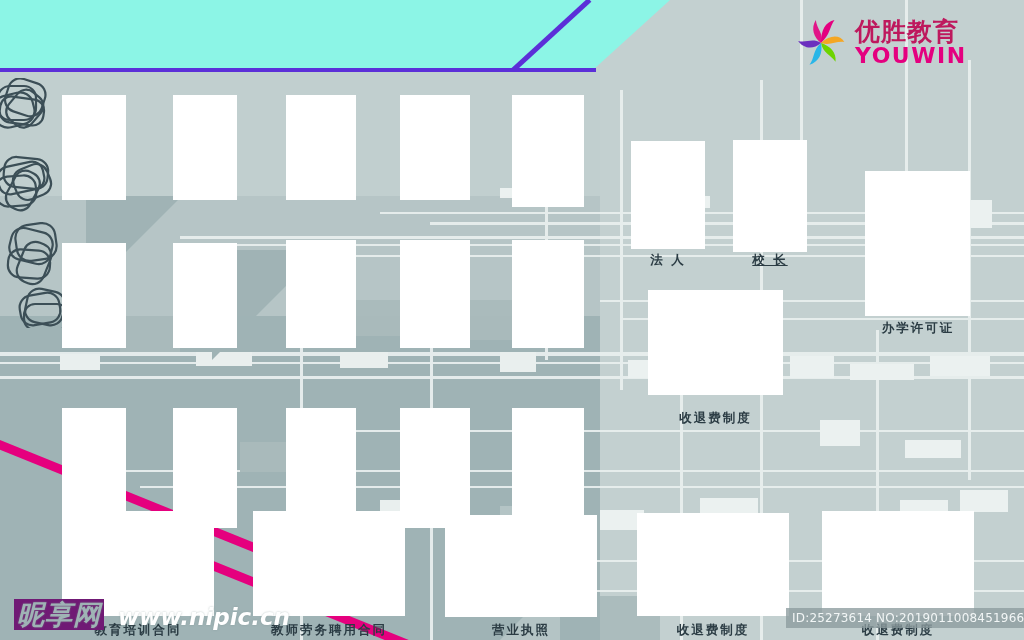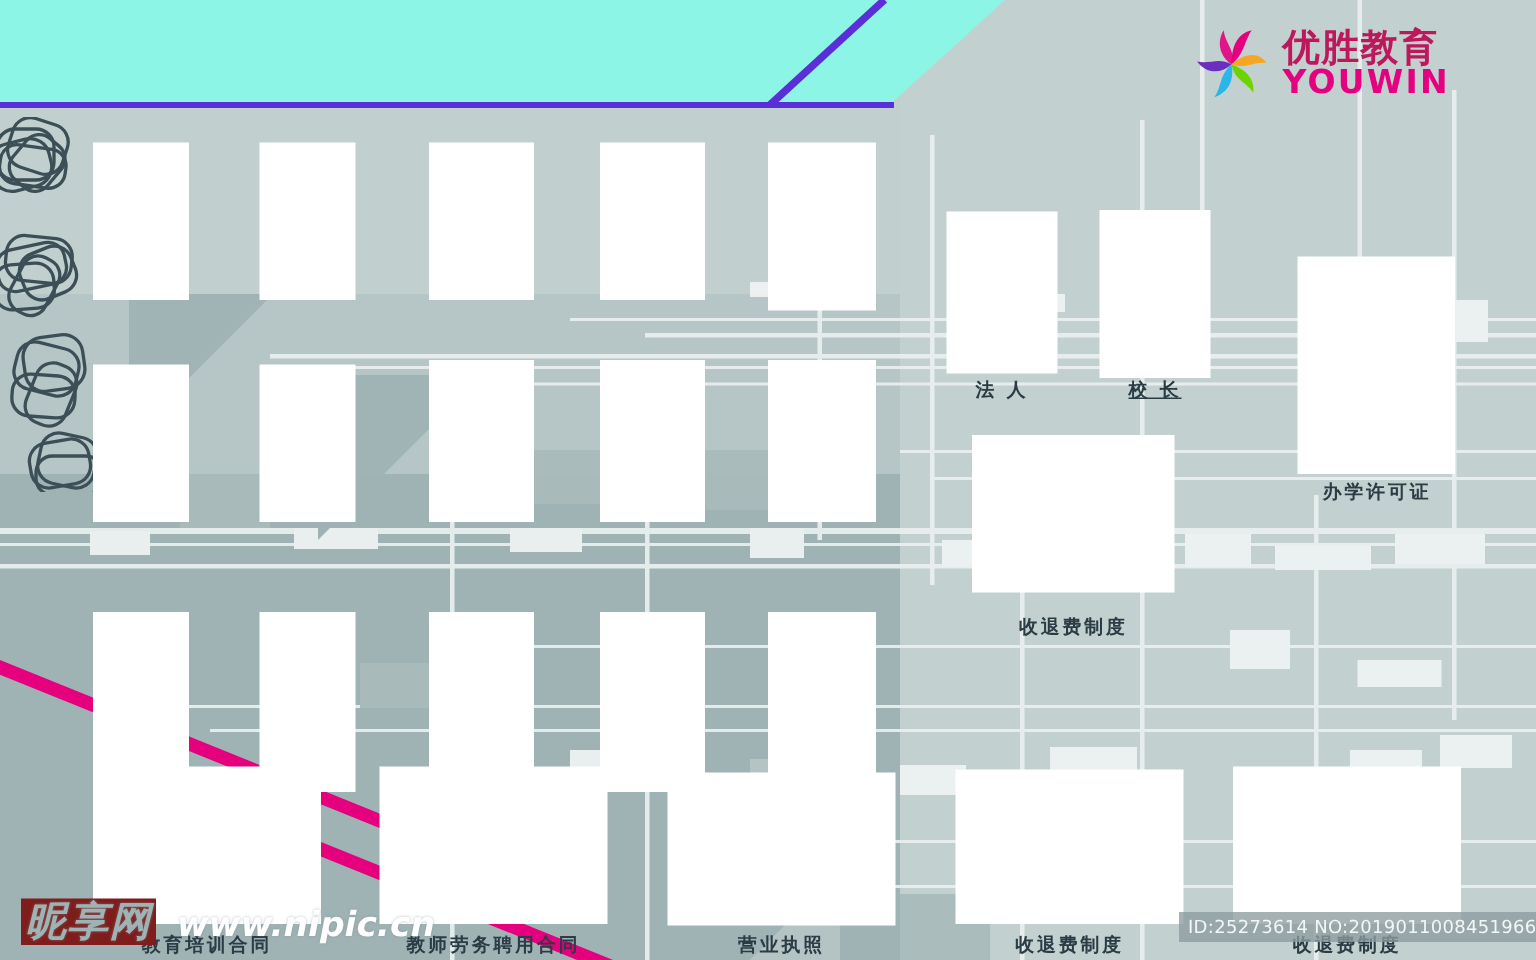--- a/index.html
+++ b/index.html
@@ -65,21 +65,21 @@
   }
 
   
   .wm-logo{
     position:absolute;left:14px;top:600px;z-index:20;
     font-size:27px;font-weight:bold;font-style:italic;color:#ffffff;
     letter-spacing:1px;line-height:30px;
     font-family:"DejaVu Sans","Liberation Sans",sans-serif;
     text-shadow:0 0 2px rgba(120,140,140,.7);
   }
-  .wm-logo .cn{background:#7f1d1d;color:#9fb3b5;padding:0 3px;}
+  .wm-logo .cn{background:#701a75;color:#9fb3b5;padding:0 3px;}
   .wm-url{position:absolute;left:118px;top:604px;z-index:20;font-size:23px;font-weight:bold;font-style:italic;
     color:#ffffff;font-family:"DejaVu Sans","Liberation Sans",sans-serif;line-height:26px;
     text-shadow:0 0 2px rgba(120,140,140,.55);}
   .wm-id{
     position:absolute;left:786px;top:608px;z-index:21;
     background:rgba(140,155,158,.78);color:#f2f6f6;
     font-size:12px;letter-spacing:.2px;padding:3px 6px;white-space:nowrap;
     font-family:"DejaVu Sans","Liberation Sans",sans-serif;
   }
 </style>

